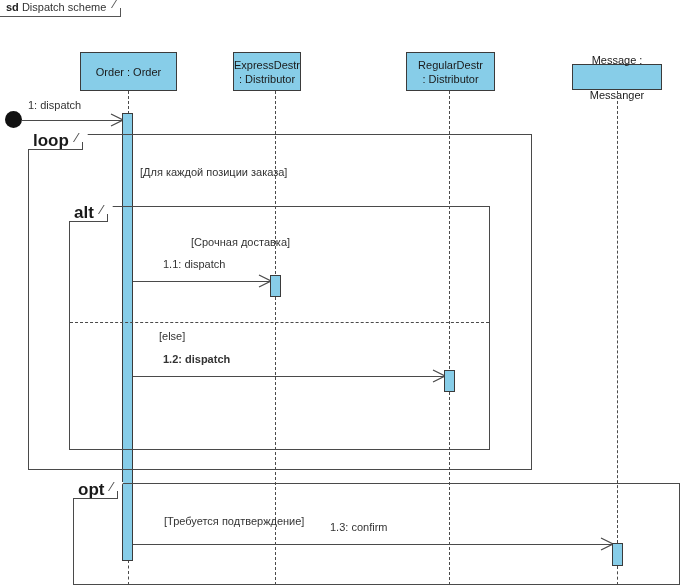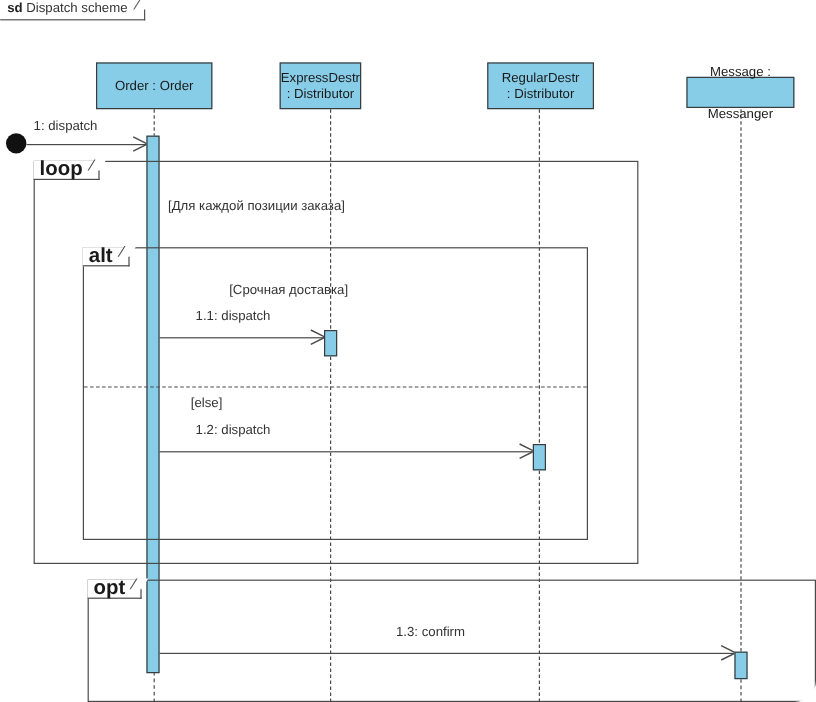--- a/index.html
+++ b/index.html
@@ -12,21 +12,20 @@
     font-size: 11px;
     color: #333333;
     -webkit-font-smoothing: antialiased;
   }
   #canvas {
     position: relative;
     width: 680px;
     height: 585px;
     overflow: hidden;
     background: #ffffff;
-    border-radius: 18px;
   }
 
   
   .frame-tab {
     position: absolute;
     box-sizing: border-box;
     border: 1px solid #555555;
     background: #ffffff;
     height: 17px;
     line-height: 15px;
@@ -215,29 +214,30 @@
   <div class="fragment-divider" style="left:70px; top:322px; width:419px;"></div>
   <div class="guard" style="left:113px; top:330px;">[else]</div>
 
   <div class="msg-label" style="left:163px; top:258px;">1.1: dispatch</div>
   <div class="msg-line" style="left:133px; top:281px; width:138px;"></div>
   <svg class="msg-arrow" style="left:258px; top:274px;" viewBox="0 0 14 14">
     <path d="M1,1 L13,7 L1,13" fill="none" stroke="#4a4a4a" stroke-width="1.2"></path>
   </svg>
   <div class="activation" style="left:270px; top:275px; width:11px; height:22px;"></div>
 
-  <div class="msg-label" style="left:163px; top:353px;">1.2: dispatch</div>
+  <div class="msg-label" style="left:163px; top:353px;font-weight:bold;">1.2: dispatch</div>
   <div class="msg-line" style="left:133px; top:376px; width:312px;"></div>
   <svg class="msg-arrow" style="left:432px; top:369px;" viewBox="0 0 14 14">
     <path d="M1,1 L13,7 L1,13" fill="none" stroke="#4a4a4a" stroke-width="1.2"></path>
   </svg>
   <div class="activation" style="left:444px; top:370px; width:11px; height:22px;"></div>
 
   <div class="fragment" style="left:73px; top:483px; width:607px; height:102px;"></div>
   <div class="fragment-label" style="left:73px; top:483px;">opt</div>
+  <div class="guard" style="left:118px; top:515px;">[Требуется подтверждение]</div>
 
   <div class="msg-label" style="left:330px; top:521px;">1.3: confirm</div>
   <div class="msg-line" style="left:133px; top:544px; width:480px;"></div>
   <svg class="msg-arrow" style="left:600px; top:537px;" viewBox="0 0 14 14">
     <path d="M1,1 L13,7 L1,13" fill="none" stroke="#4a4a4a" stroke-width="1.2"></path>
   </svg>
   <div class="activation" style="left:612px; top:543px; width:11px; height:23px;"></div>
 
 </div>
 

